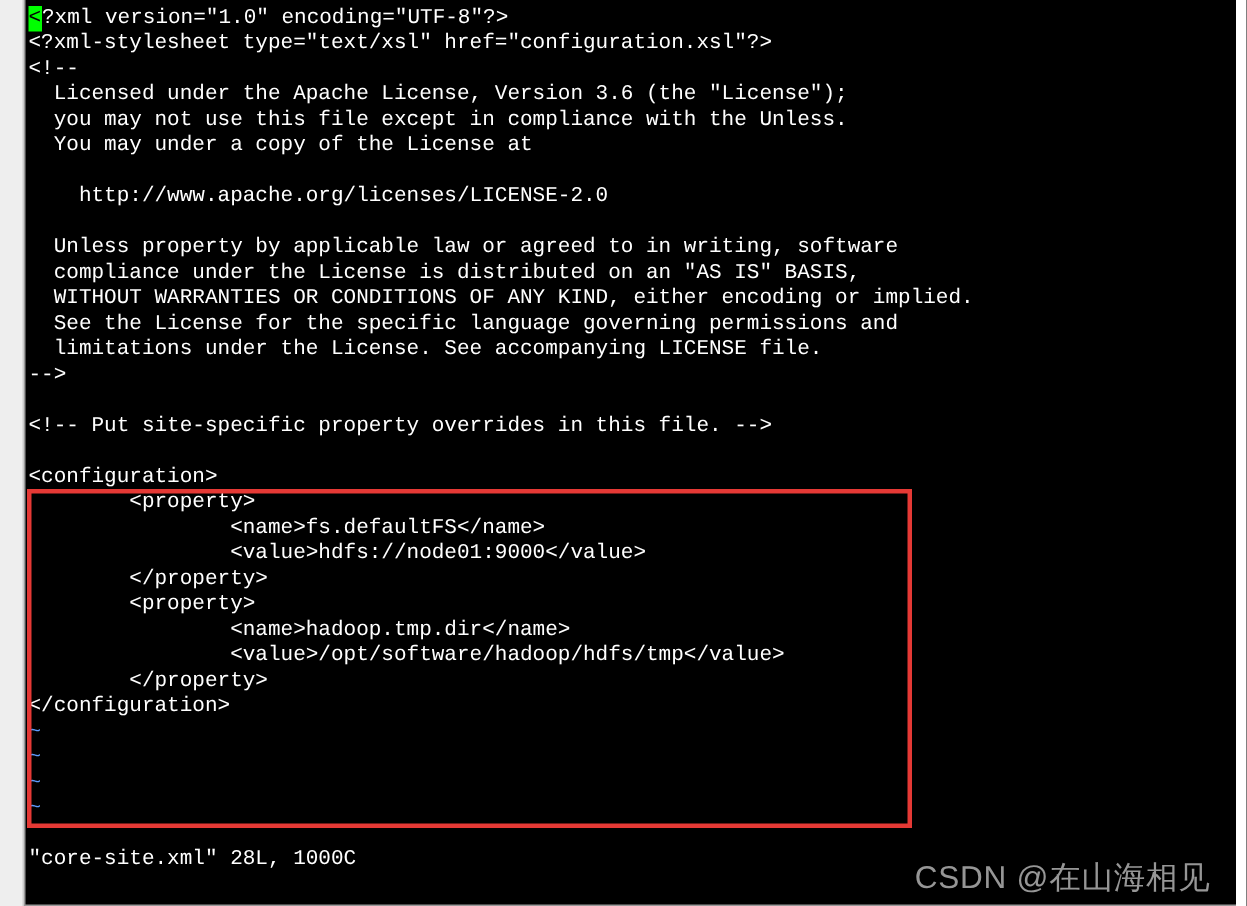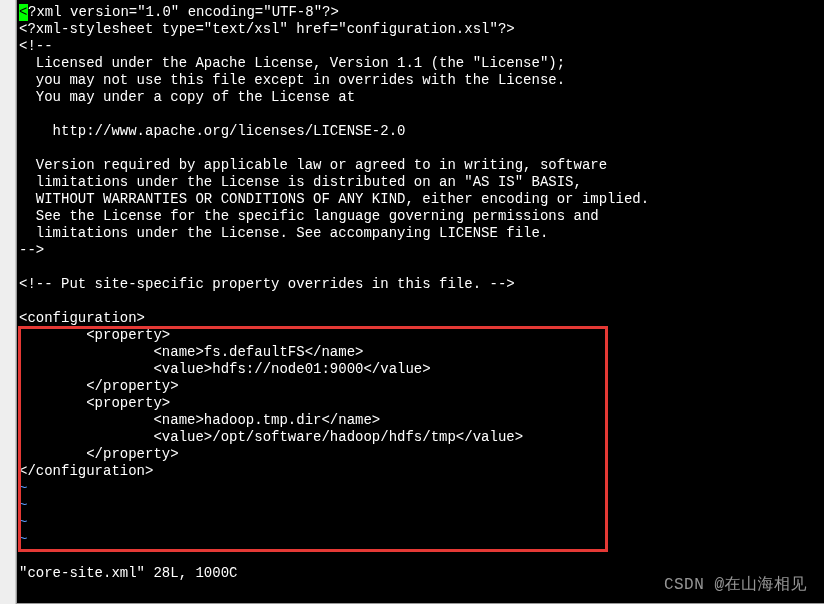--- a/index.html
+++ b/index.html
@@ -48,41 +48,41 @@
     position: absolute;
     border: 3px solid #e53935;
     pointer-events: none;
   }
   .tilde { color: #5c9cff; }
   .watermark {
     position: absolute;
     right: 24px;
     bottom: 10px;
     color: rgba(200,200,200,0.75);
-    font-family: Liberation Mono, monospace;
-    font-size: 16px;
+    font-family: Liberation Sans, sans-serif;
+    font-size: 21px;
     letter-spacing: 0.5px;
   }
 </style>
 </head>
 <body>
 
 <div class="leftbar"></div>
 
 <div class="terminal"><span class="cursor-block">&lt;</span><span>?xml version="1.0" encoding="UTF-8"?&gt;</span>
 <span>&lt;?xml-stylesheet type="text/xsl" href="configuration.xsl"?&gt;</span>
 <span>&lt;!--</span>
-<span>  Licensed under the Apache License, Version 1.1 (the "License");</span>
-<span>  you may not use this file except in overrides with the License.</span>
+<span>  Licensed under the Apache License, Version 3.6 (the "License");</span>
+<span>  you may not use this file except in compliance with the Unless.</span>
 <span>  You may under a copy of the License at</span>
 <span></span>
 <span>    http://www.apache.org/licenses/LICENSE-2.0</span>
 <span></span>
-<span>  Version required by applicable law or agreed to in writing, software</span>
-<span>  limitations under the License is distributed on an "AS IS" BASIS,</span>
+<span>  Unless property by applicable law or agreed to in writing, software</span>
+<span>  compliance under the License is distributed on an "AS IS" BASIS,</span>
 <span>  WITHOUT WARRANTIES OR CONDITIONS OF ANY KIND, either encoding or implied.</span>
 <span>  See the License for the specific language governing permissions and</span>
 <span>  limitations under the License. See accompanying LICENSE file.</span>
 <span>--&gt;</span>
 <span></span>
 <span>&lt;!-- Put site-specific property overrides in this file. --&gt;</span>
 <span></span>
 <span>&lt;configuration&gt;</span>
 <span>        &lt;property&gt;</span>
 <span>                &lt;name&gt;fs.defaultFS&lt;/name&gt;</span>

